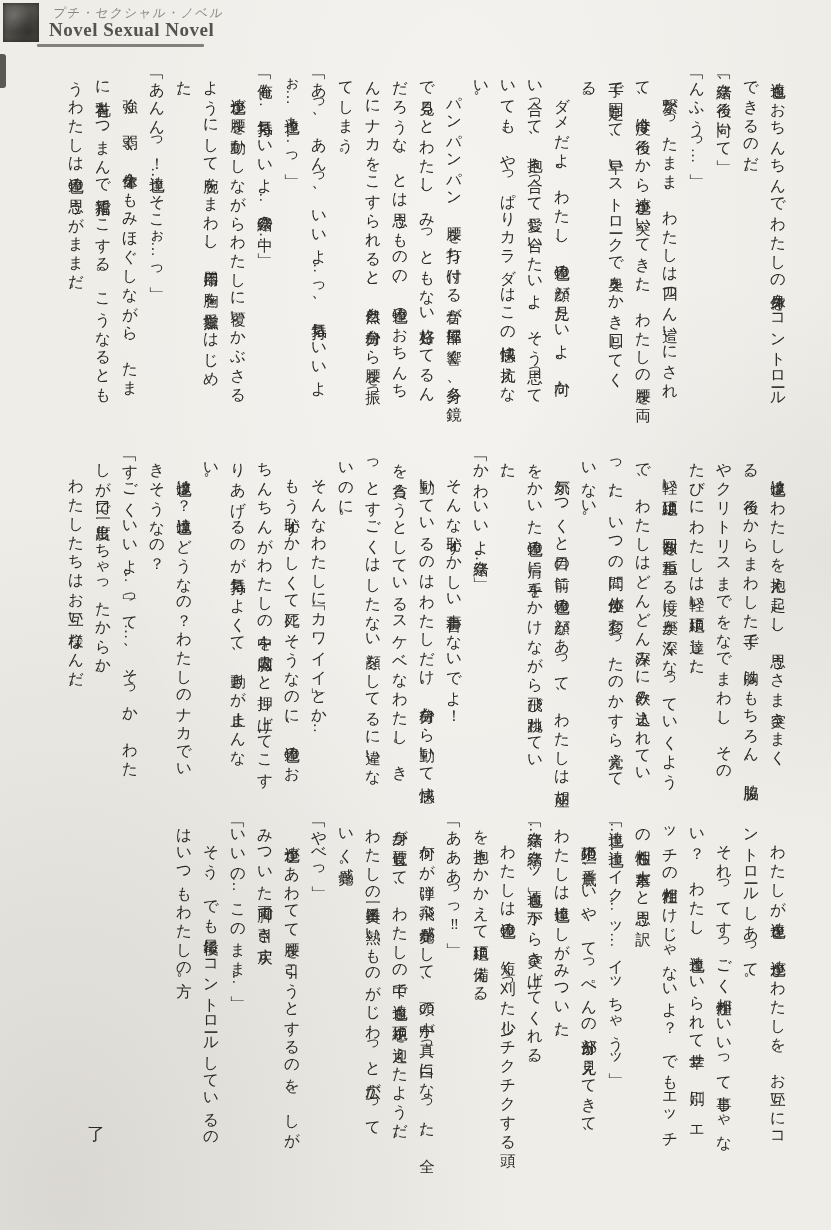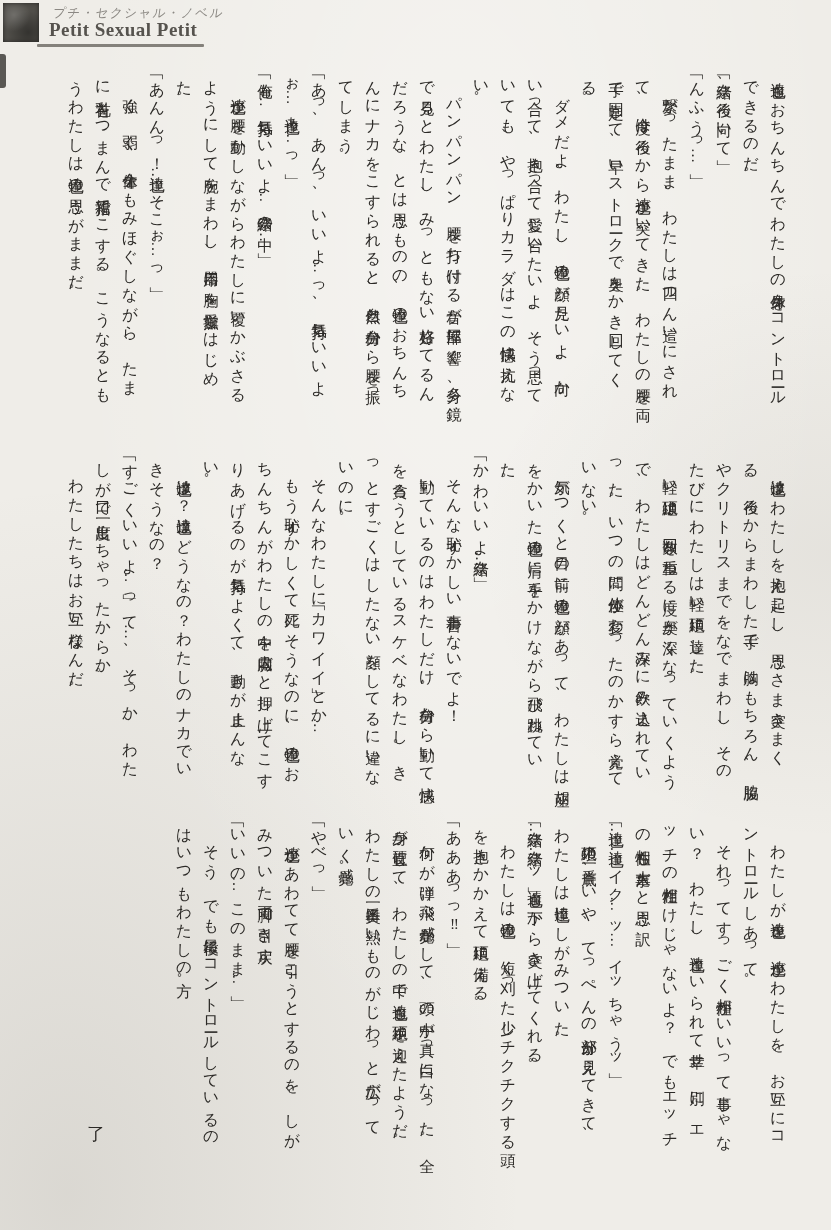--- a/index.html
+++ b/index.html
@@ -69,21 +69,21 @@
   }
 </style>
 <title>Petit Sexual Novel</title></head>
 <body>
 
 <div class="page">
 
   <div class="header">
     <div class="logo"></div>
     <div class="title-jp">プチ・セクシャル・ノベル</div>
-    <div class="title-en">Petit Sexual Petit</div>
+    <div class="title-en">Novel Sexual Novel</div>
     <div class="header-underline"></div>
   </div>
 
   <div class="edge-artifact"></div>
 
   <section class="vblock b1">
       <p class="para">達也もおちんちんでわたしの身体をコントロールできるのだ。</p>
       <p class="para">「奈緒、後ろ向いて」</p>
       <p class="para">「んふうっ…」</p>
       <p class="para indent">繋がったまま、わたしは四つん這いにされて、今度は後ろから達也が突いてきた。わたしの腰を両手で固定して、早いストロークで奥をかき回してくる。</p>

